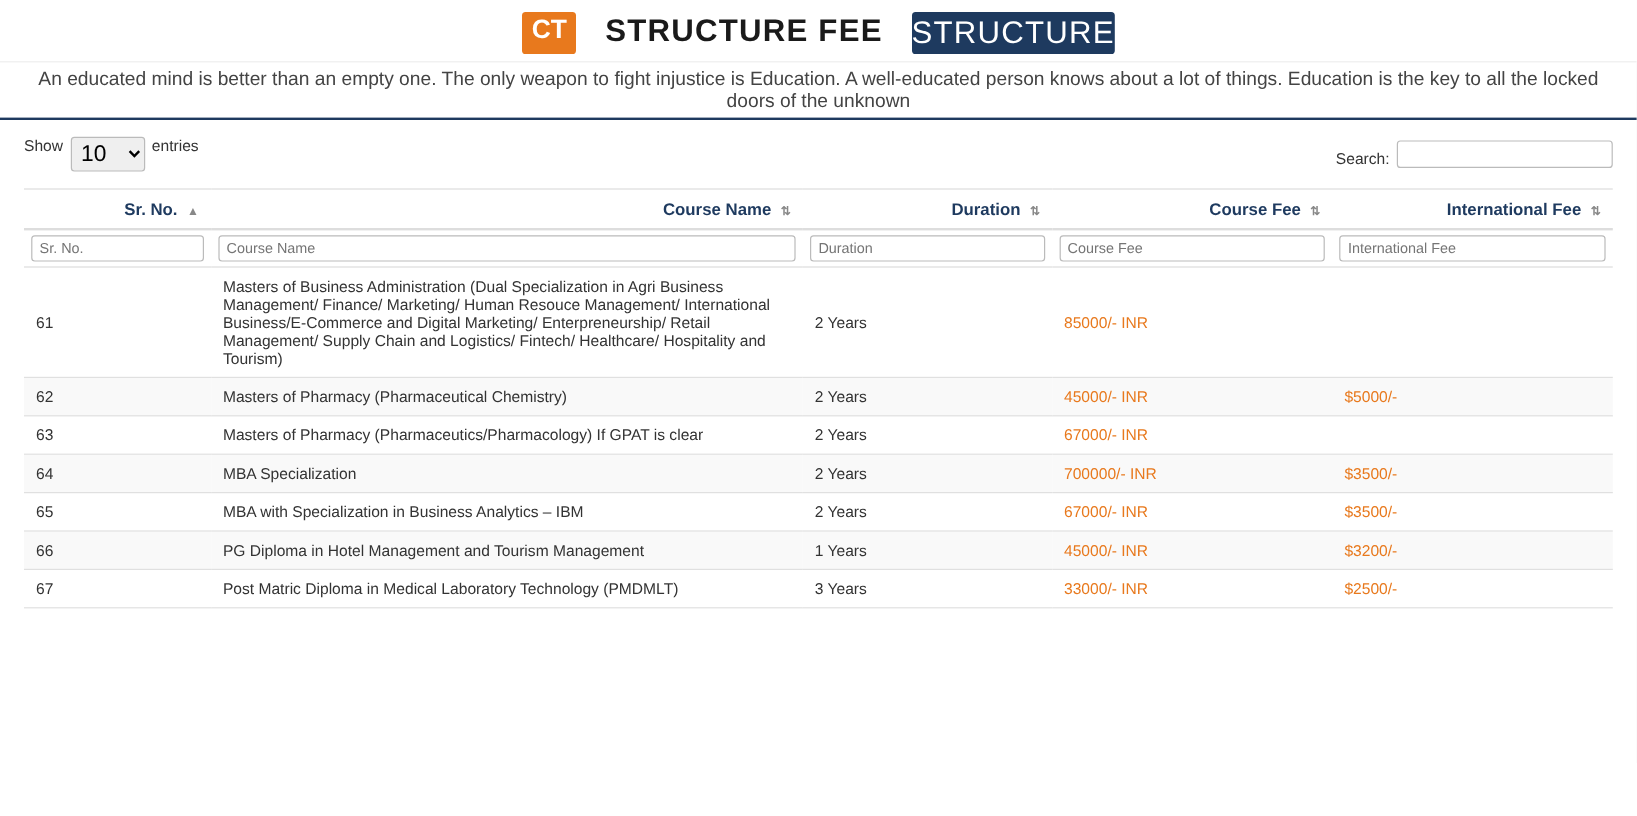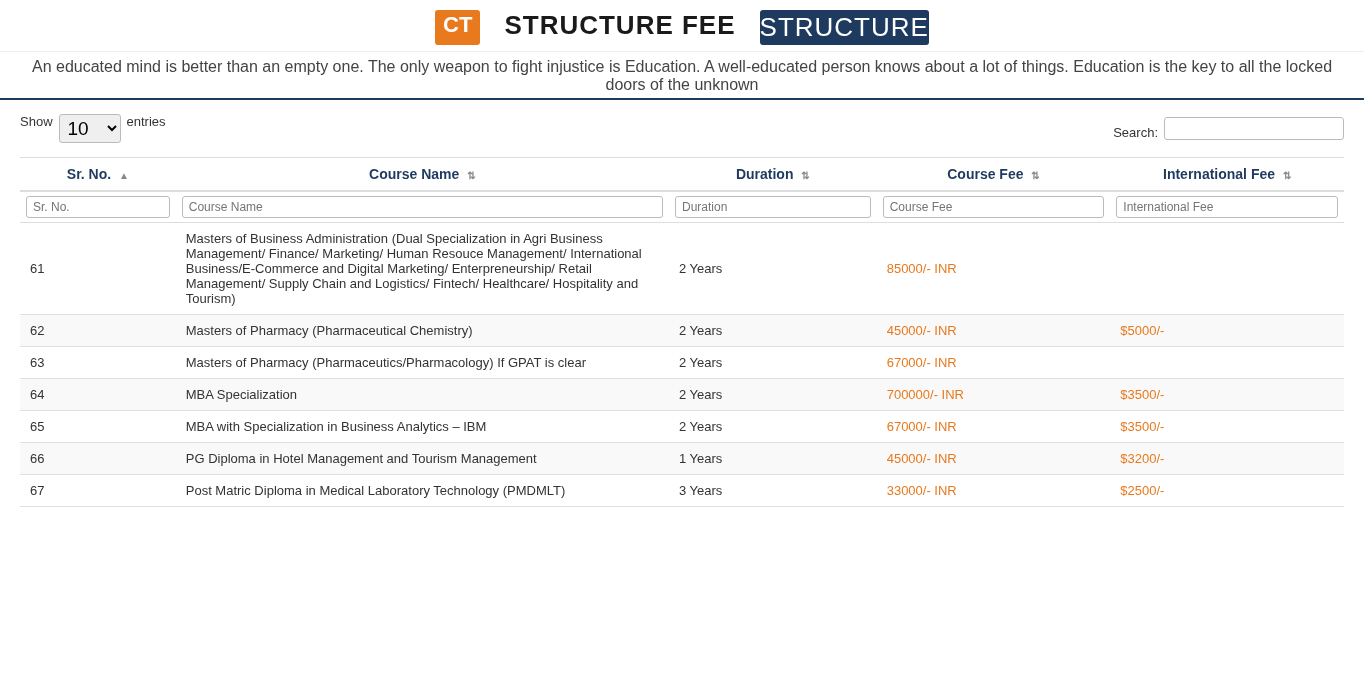--- a/index.html
+++ b/index.html
@@ -91,21 +91,21 @@
       width: 180px;
     }
     
     table {
       width: 100%;
       border-collapse: collapse;
       font-size: 13px;
     }
     thead.col-headers th {
       padding: 8px 10px;
-      text-align: center;
+      text-align: right;
       color: #1e3a5f;
       font-weight: bold;
       font-size: 14px;
       border-bottom: 2px solid #ddd;
       border-top: 1px solid #ddd;
       white-space: nowrap;
     }
     thead.col-headers th .sort-icon {
       display: inline-block;
       margin-left: 4px;

